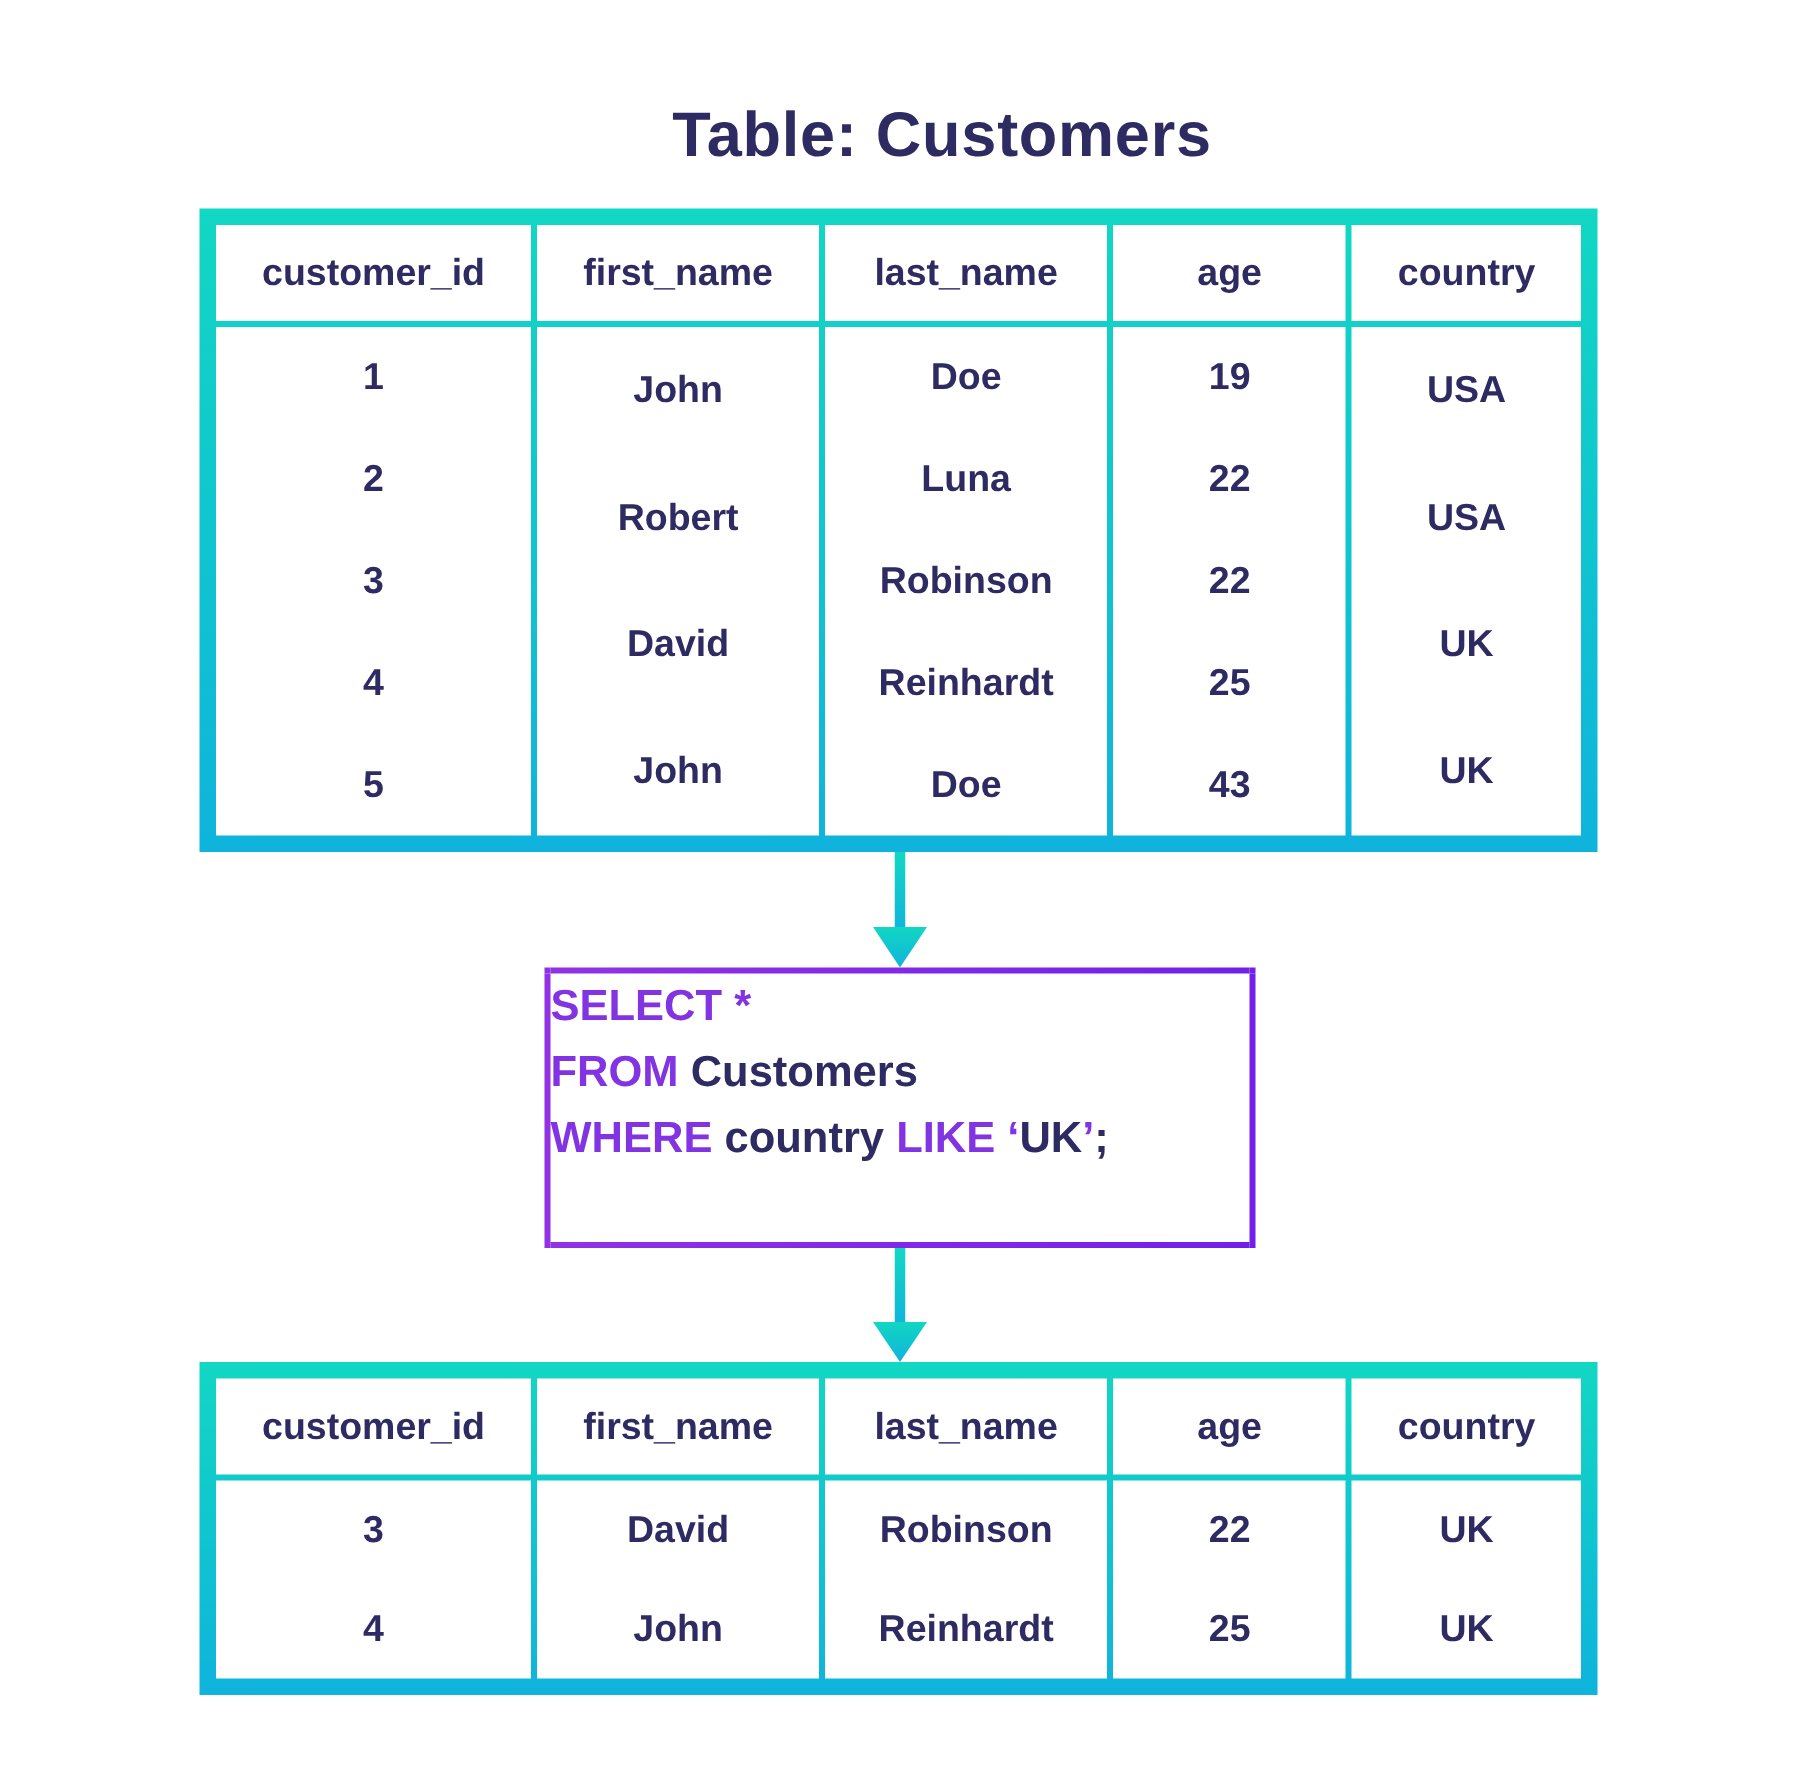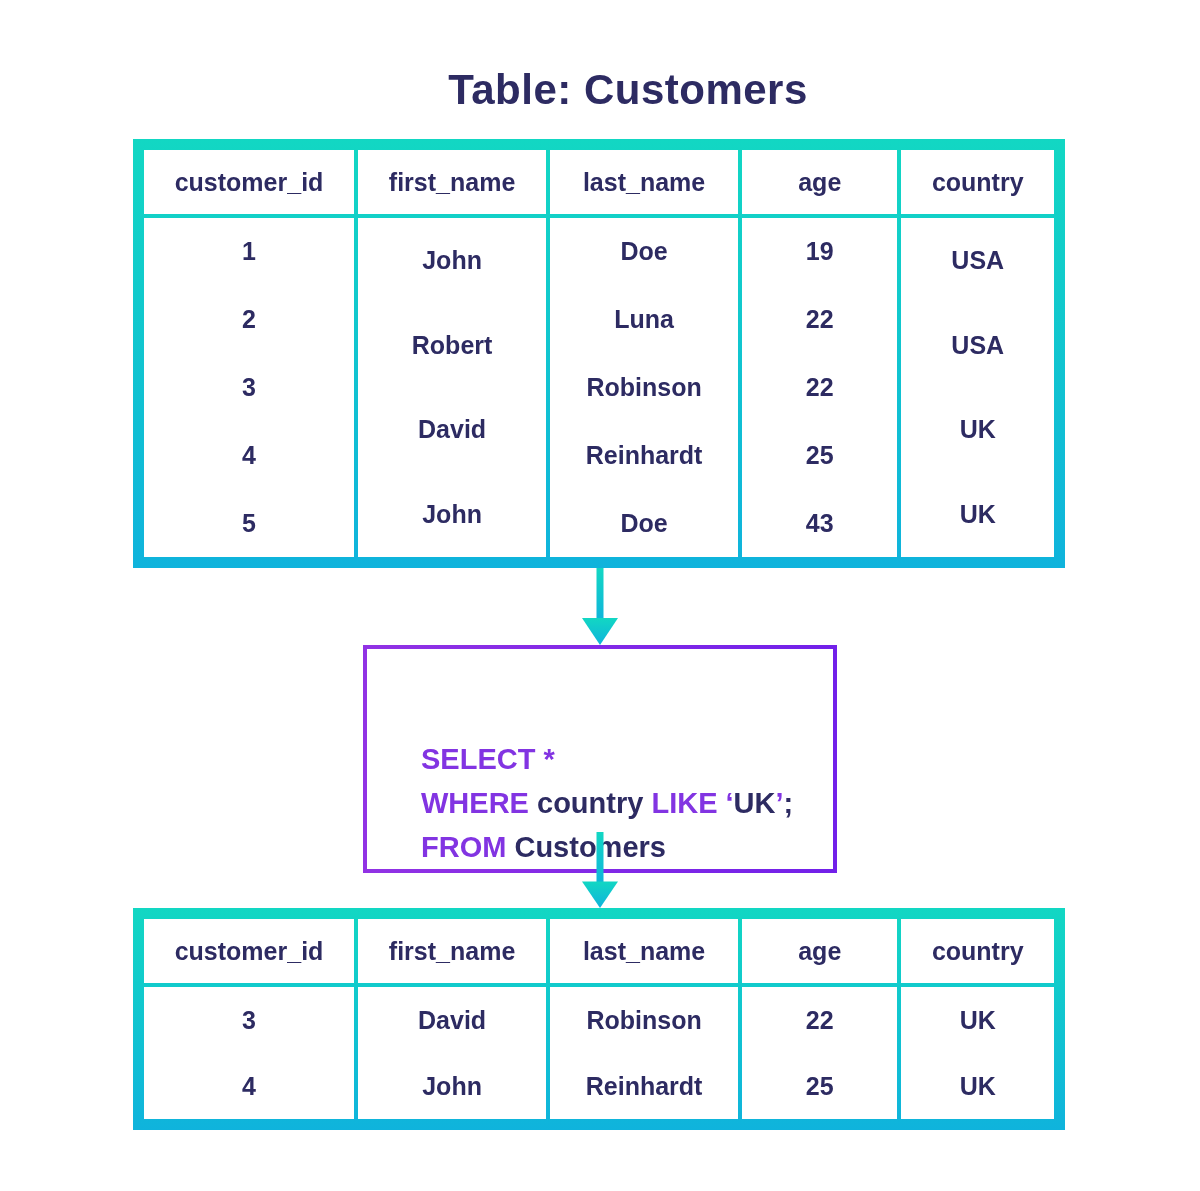--- a/index.html
+++ b/index.html
@@ -64,28 +64,27 @@
     left: 578px;
     width: 44px;
   }
   #arrow1 { top: 568px; height: 77px; }
   #arrow2 { top: 832px; height: 76px; }
   .sql-box {
     position: absolute;
     left: 363px;
     top: 645px;
     width: 474px;
-    height: 228px;
+    height: 187px;
     box-sizing: border-box;
     border: 4px solid;
     border-image: linear-gradient(90deg, var(--purple_left, #9132e4), var(--purple_right, #7220e9)) 1;
     display: flex;
     flex-direction: column;
-    justify-content: flex-end;
-    padding-left: 54px;
+    justify-content: flex-start;
   }
   .sql-line {
     font-size: 29px;
     line-height: 44px;
     white-space: pre;
   }
   .kw { color: var(--purple, #8234e2); }
   .plain { color: var(--navy, #2d2b62); }
 </style>
 </head>
@@ -143,22 +142,22 @@
         <stop offset="1" style="stop-color: var(--teal_bottom, #0fb3dc)"></stop>
       </linearGradient>
     </defs>
     <rect x="18.5" y="0" width="7" height="56" fill="url(#ag1)"></rect>
     <polygon points="4,52 40,52 22,80" fill="url(#ag1)"></polygon>
   </svg>
 
   <div class="sql-box">
     <div id="sqlLines">
         <div class="sql-line"><span class="kw">SELECT</span><span class="kw"> *</span></div>
+        <div class="sql-line"><span class="kw">FROM</span><span class="plain"> Customers</span></div>
         <div class="sql-line"><span class="kw">WHERE</span><span class="plain"> country </span><span class="kw">LIKE</span><span class="kw"> ‘</span><span class="plain">UK</span><span class="kw">’</span><span class="plain">;</span></div>
-        <div class="sql-line"><span class="kw">FROM</span><span class="plain"> Customers</span></div>
       </div>
   </div>
 
   <svg class="arrow" id="arrow2" viewBox="0 0 44 80" preserveAspectRatio="none">
     <defs>
       <linearGradient id="ag2" x1="0" y1="0" x2="0" y2="1">
         <stop offset="0" style="stop-color: var(--teal_top, #12d7c3)"></stop>
         <stop offset="1" style="stop-color: var(--teal_bottom, #0fb3dc)"></stop>
       </linearGradient>
     </defs>

